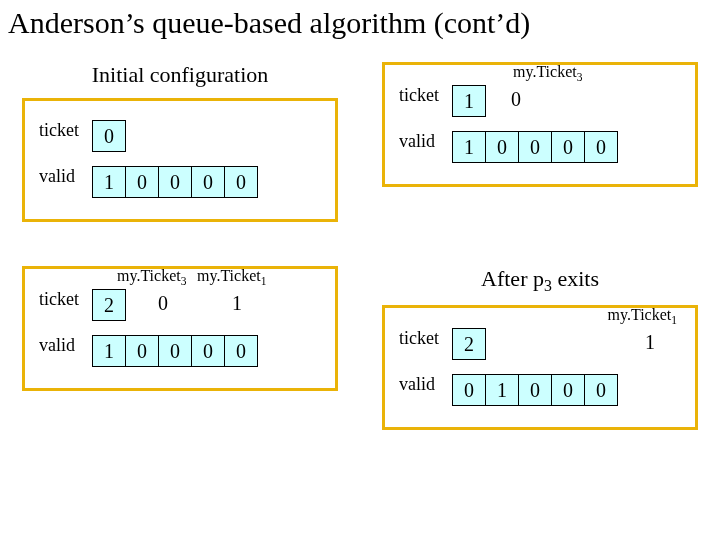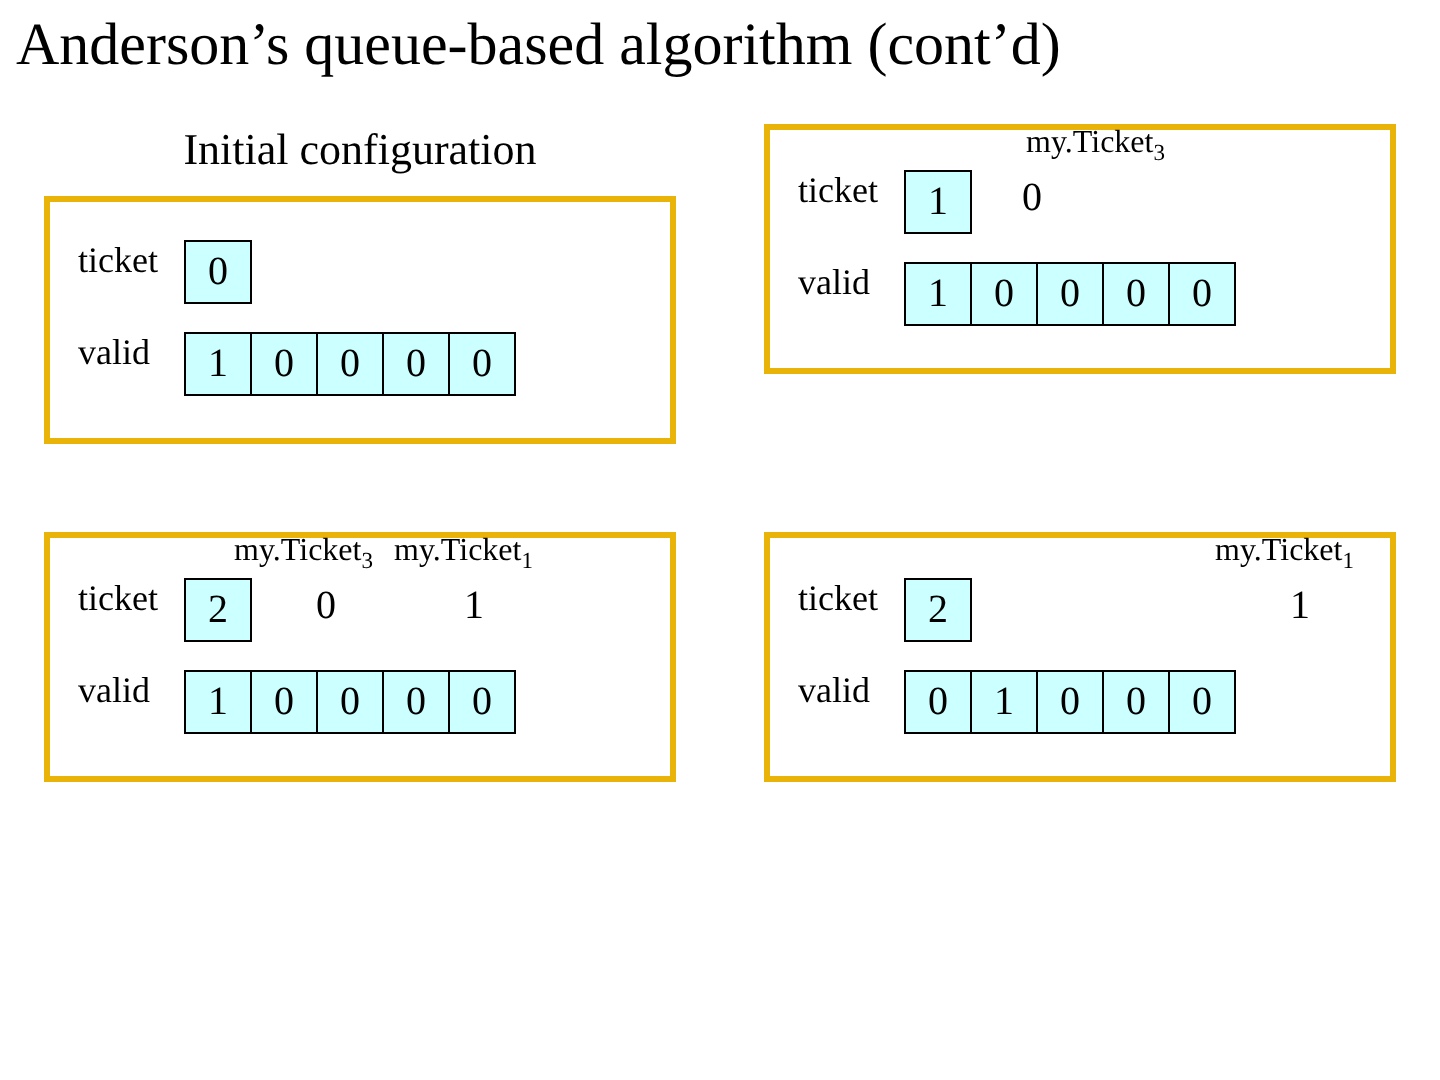--- a/index.html
+++ b/index.html
@@ -139,20 +139,23 @@
         <div class="cell">1</div>
         <div class="cell">0</div>
         <div class="cell">0</div>
         <div class="cell">0</div>
         <div class="cell">0</div>
       </div>
     </div>
   </div>
 
   <div class="panel">
+    <div class="caption">
+      <span>After p</span><sub>3</sub><span> exits</span>
+    </div>
     <div class="box">
       <div class="annot" style="top:-2px; right:18px;">
         <span>my.Ticket</span><sub>1</sub>
       </div>
       <div class="row" style="margin-top:6px">
         <div class="label">ticket</div>
         <div class="cell">2</div>
         <div style="flex:1"></div>
         <div class="plaincell" style="width:50px;margin-right:6px">1</div>
       </div>

